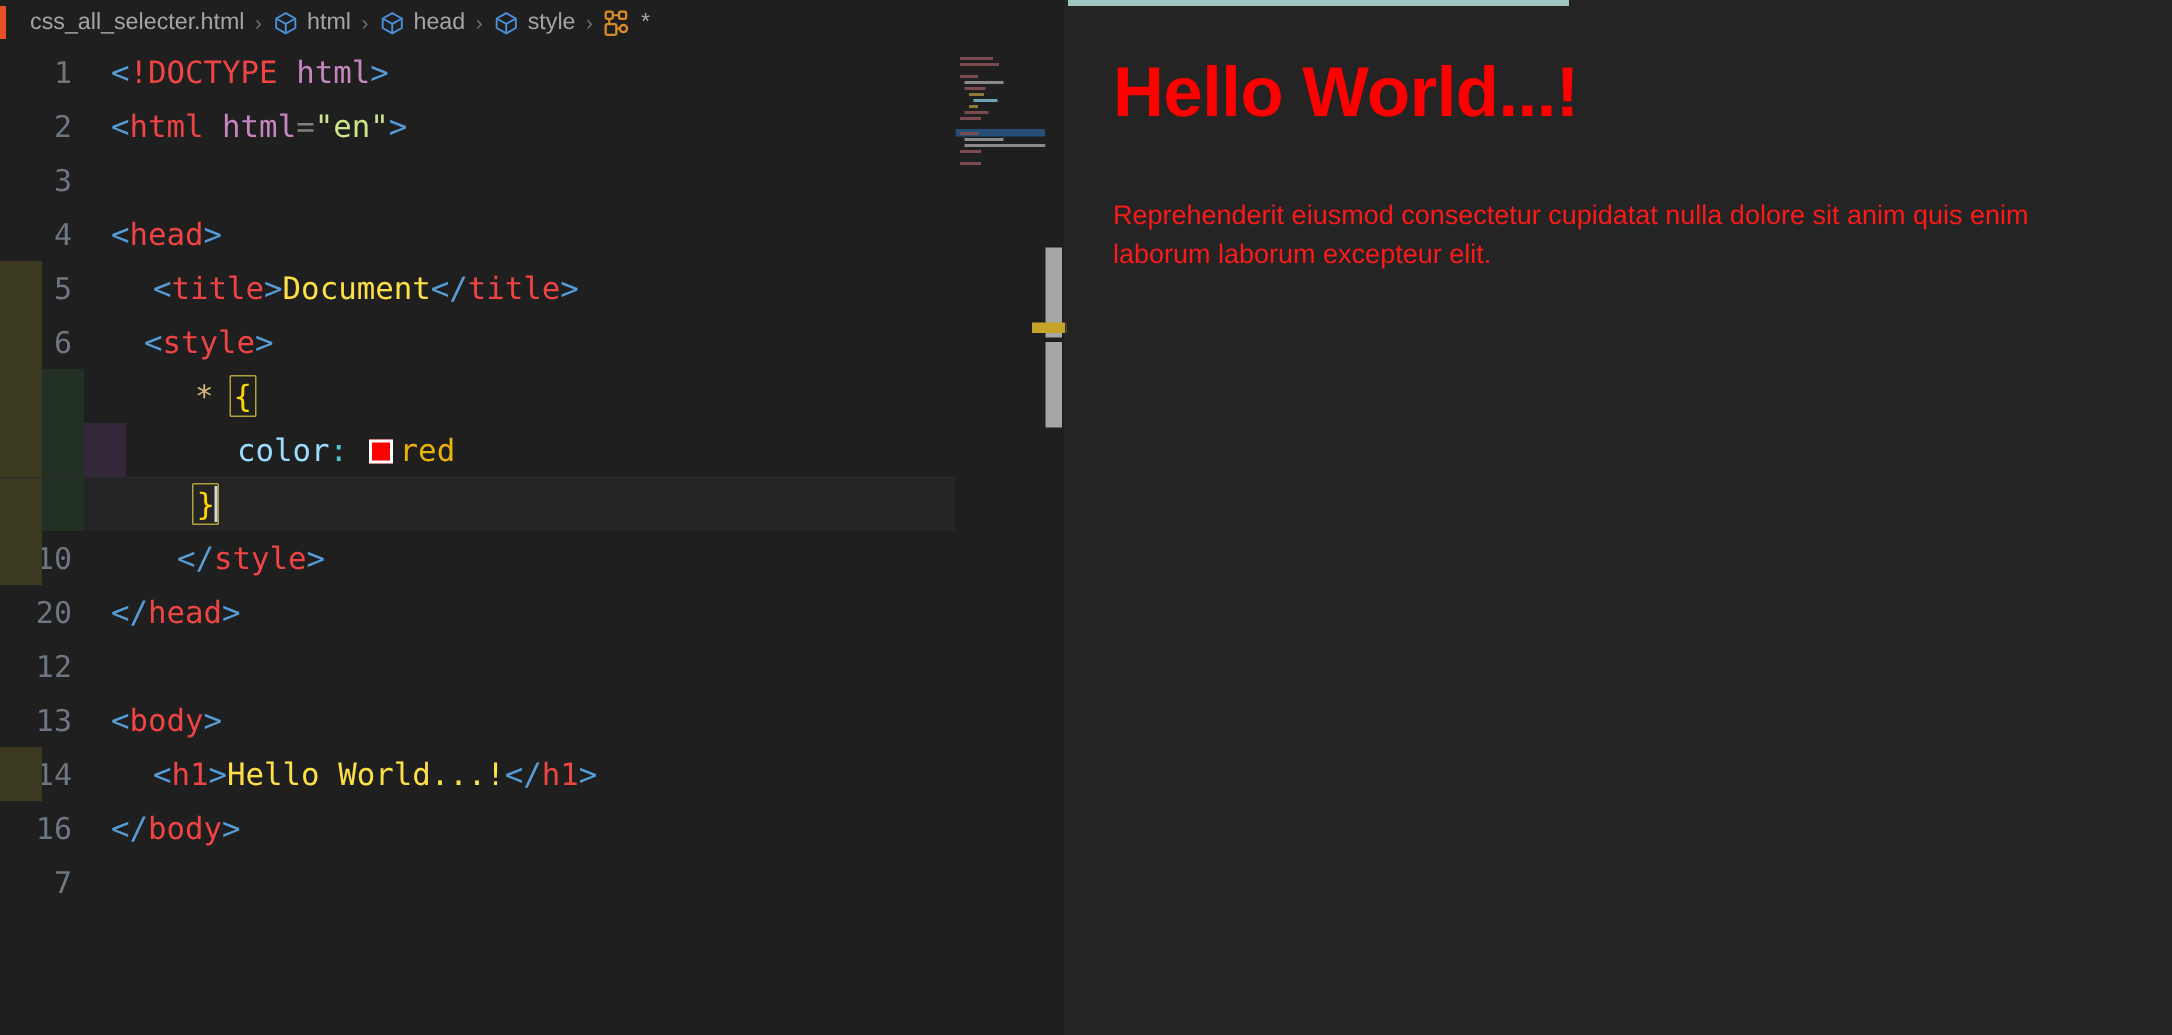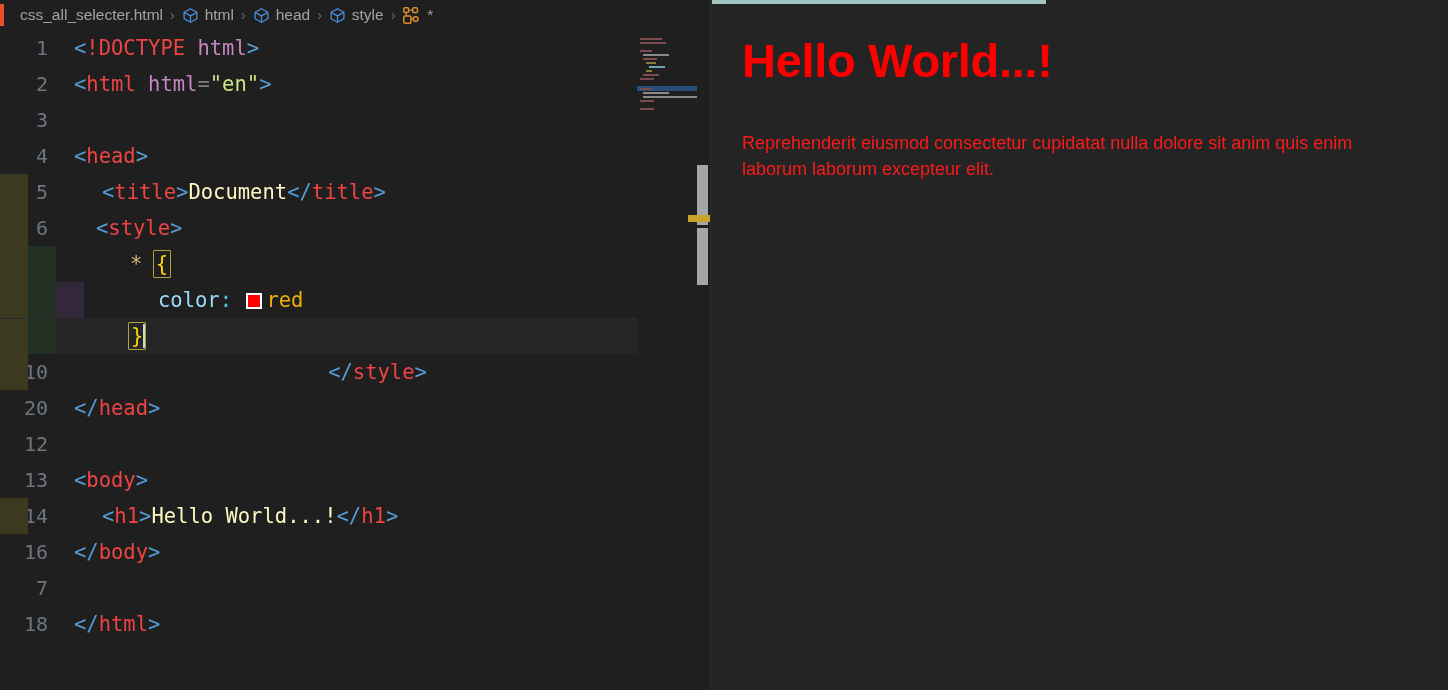--- a/index.html
+++ b/index.html
@@ -60,21 +60,21 @@
   .g1{ left:0px;  background:#3b3a20; }
   .g2{ left:28px; background:#223024; }
   .g3{ left:56px; background:#33283a; }
 
   
   .t-punct   { color:#808080; }
   .t-tagbr   { color:#569cd6; }
   .t-tag     { color:#ef4444; }
   .t-attr    { color:#c586c0; }
   .t-str     { color:#cbe58a; }
-  .t-text    { color:#fef9c3;text-align:right; }
+  .t-text    { color:#fde047;text-align:right; }
   .t-sel     { color:#d7ba7d; }
   .t-prop    { color:#9cdcfe; }
   .t-colon   { color:#4ec9d0; }
   .t-val     { color:#eab308; }
   .t-brace   { color:#ffd700; }
   .brace-match{
     border:1px solid #b0a13a; border-radius:1px;
     padding:1px 2px; margin:0 -2px;
   }
   .swatch{
@@ -203,28 +203,27 @@
   <div id="editor">
       <div class="code-line"><span class="lineno">1</span><span class="linecontent" style="left: 74px;"><span class="t-tagbr">&lt;</span><span class="t-tag">!DOCTYPE</span><span class="t-text"> </span><span class="t-attr">html</span><span class="t-tagbr">&gt;</span></span></div>
       <div class="code-line"><span class="lineno">2</span><span class="linecontent" style="left: 74px;"><span class="t-tagbr">&lt;</span><span class="t-tag">html</span><span class="t-text"> </span><span class="t-attr">html</span><span class="t-punct">=</span><span class="t-str">"en"</span><span class="t-tagbr">&gt;</span></span></div>
       <div class="code-line"><span class="lineno">3</span><span class="linecontent" style="left: 74px;"></span></div>
       <div class="code-line"><span class="lineno">4</span><span class="linecontent" style="left: 74px;"><span class="t-tagbr">&lt;</span><span class="t-tag">head</span><span class="t-tagbr">&gt;</span></span></div>
       <div class="code-line"><span class="lineno">5</span><span class="guide g1" style="left: 0px;"></span><span class="linecontent" style="left: 102px;"><span class="t-tagbr">&lt;</span><span class="t-tag">title</span><span class="t-tagbr">&gt;</span><span class="t-text">Document</span><span class="t-tagbr">&lt;/</span><span class="t-tag">title</span><span class="t-tagbr">&gt;</span></span></div>
       <div class="code-line"><span class="lineno">6</span><span class="guide g1" style="left: 0px;"></span><span class="linecontent" style="left: 96px;"><span class="t-tagbr">&lt;</span><span class="t-tag">style</span><span class="t-tagbr">&gt;</span></span></div>
       <div class="code-line"><span class="lineno">7</span><span class="guide g1" style="left: 0px;"></span><span class="guide g2" style="left: 28px;"></span><span class="linecontent" style="left: 130px;"><span class="t-sel">*</span><span class="t-text"> </span><span class="t-brace brace-match">{</span></span></div>
       <div class="code-line"><span class="lineno">8</span><span class="guide g1" style="left: 0px;"></span><span class="guide g2" style="left: 28px;"></span><span class="guide g3" style="left: 56px;"></span><span class="linecontent" style="left: 158px;"><span class="t-prop">color</span><span class="t-colon">:</span><span class="t-text"> </span><span class="swatch" style="background: rgb(255, 0, 0);"></span><span class="t-val">red</span></span></div>
       <div class="code-line active"><span class="lineno">9</span><span class="guide g1" style="left: 0px;"></span><span class="guide g2" style="left: 28px;"></span><span class="linecontent" style="left: 130px;"><span class="t-brace brace-match">}</span><span class="cursor"></span></span></div>
-      <div class="code-line"><span class="lineno">10</span><span class="guide g1" style="left: 0px;"></span><span class="linecontent" style="left: 118px; text-align: center;"><span class="t-tagbr">&lt;/</span><span class="t-tag">style</span><span class="t-tagbr">&gt;</span></span></div>
+      <div class="code-line"><span class="lineno">10</span><span class="guide g1" style="left: 0px;"></span><span class="linecontent" style="left: 118px;"><span class="t-tagbr">&lt;/</span><span class="t-tag">style</span><span class="t-tagbr">&gt;</span></span></div>
       <div class="code-line"><span class="lineno">20</span><span class="linecontent" style="left: 74px;"><span class="t-tagbr">&lt;/</span><span class="t-tag">head</span><span class="t-tagbr">&gt;</span></span></div>
       <div class="code-line"><span class="lineno">12</span><span class="linecontent" style="left: 74px;"></span></div>
       <div class="code-line"><span class="lineno">13</span><span class="linecontent" style="left: 74px;"><span class="t-tagbr">&lt;</span><span class="t-tag">body</span><span class="t-tagbr">&gt;</span></span></div>
       <div class="code-line"><span class="lineno">14</span><span class="guide g1" style="left: 0px;"></span><span class="linecontent" style="left: 102px;"><span class="t-tagbr">&lt;</span><span class="t-tag">h1</span><span class="t-tagbr">&gt;</span><span class="t-text">Hello World...!</span><span class="t-tagbr">&lt;/</span><span class="t-tag">h1</span><span class="t-tagbr">&gt;</span></span></div>
       <div class="code-line"><span class="lineno">16</span><span class="linecontent" style="left: 74px;"><span class="t-tagbr">&lt;/</span><span class="t-tag">body</span><span class="t-tagbr">&gt;</span></span></div>
       <div class="code-line"><span class="lineno">7</span><span class="linecontent" style="left: 74px;"></span></div>
-      <div class="code-line"><span class="lineno">18</span><span class="linecontent" style="left: 74px;"><span class="t-tagbr">&lt;/</span><span class="t-tag">html</span><span class="t-tagbr">&gt;</span></span></div>
     </div>
 
   <div id="minimap">
       <div class="mm-sel" style="top: 56px;"></div>
       <div class="mm-line" style="top: 8px; left: 3px; width: 22px; background: rgb(122, 75, 79);"></div>
       <div class="mm-line" style="top: 12px; left: 3px; width: 26px; background: rgb(122, 75, 79);"></div>
       <div class="mm-line" style="top: 20px; left: 3px; width: 12px; background: rgb(122, 75, 79);"></div>
       <div class="mm-line" style="top: 24px; left: 6px; width: 26px; background: rgb(138, 138, 138);"></div>
       <div class="mm-line" style="top: 28px; left: 6px; width: 14px; background: rgb(122, 75, 79);"></div>
       <div class="mm-line" style="top: 32px; left: 9px; width: 10px; background: rgb(138, 122, 58);"></div>

